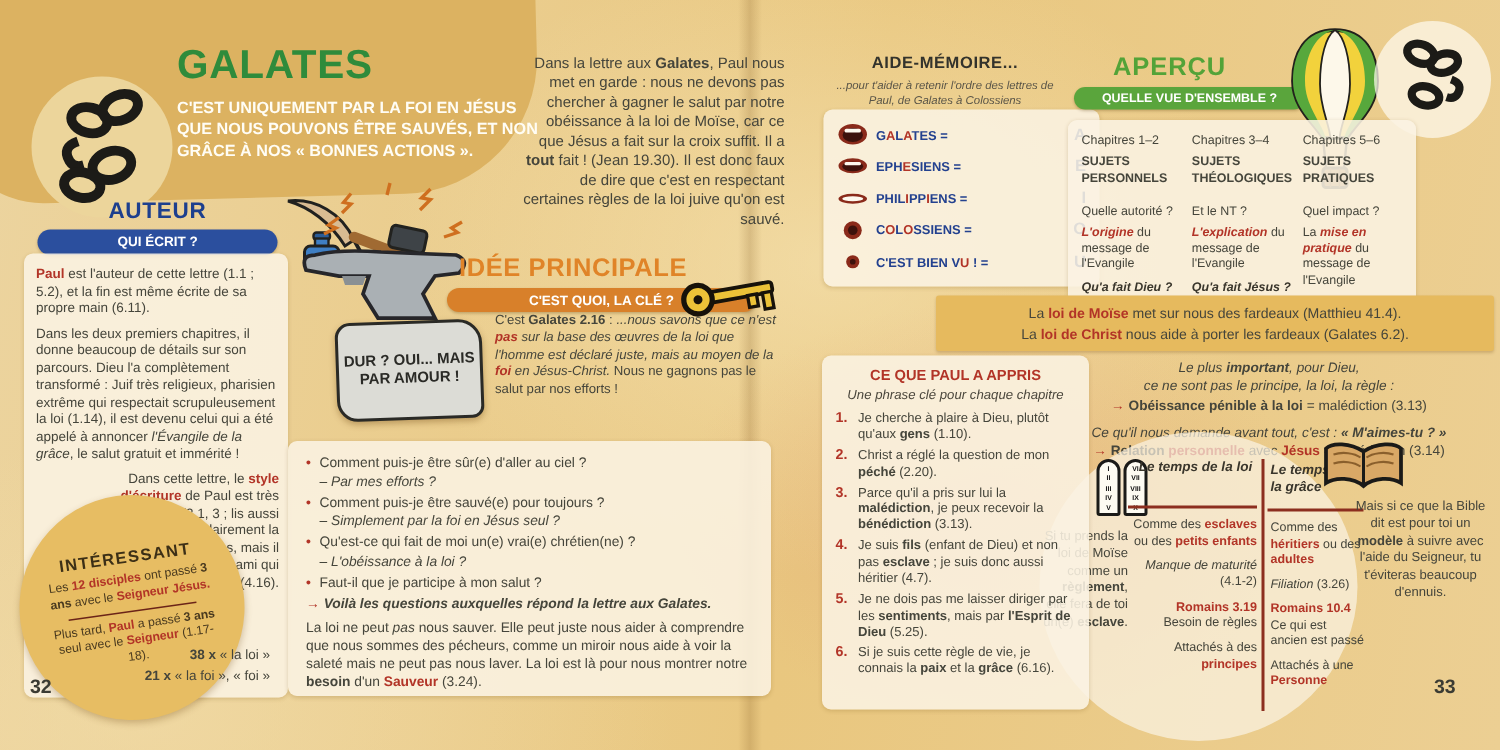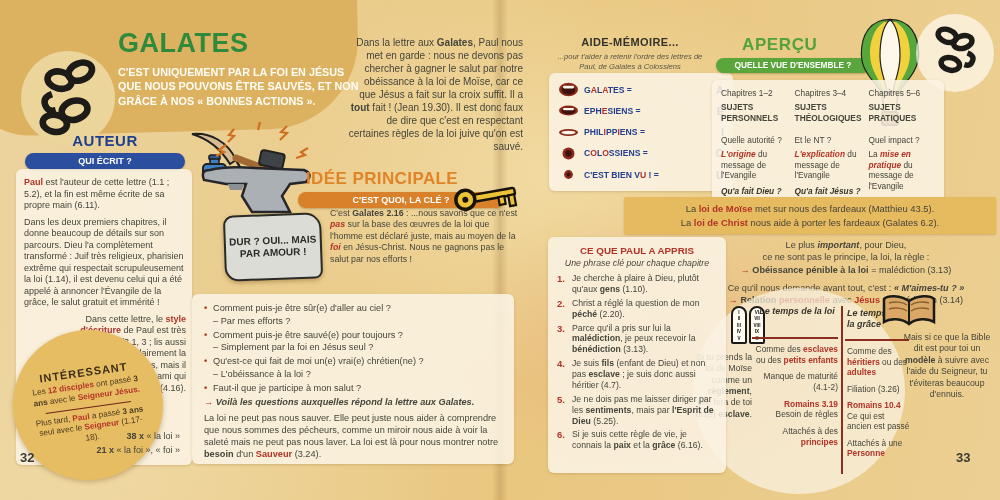--- a/index.html
+++ b/index.html
@@ -12,21 +12,21 @@
       radial-gradient(ellipse 420px 300px at 55% 35%, rgba(248,233,190,0.55), transparent 70%),
       radial-gradient(ellipse 500px 260px at 10% 95%, rgba(242,221,170,0.6), transparent 70%),
       linear-gradient(100deg,#ecd49f 0%,#e9c77f 55%,#eccf93 100%);
   }
   .abs{position:absolute;}
   .gutter{left:492px;top:0;width:16px;height:500px;
     background:linear-gradient(90deg,transparent,rgba(120,80,25,.20),transparent);}
   
   .s-n{}
   .s-b{font-weight:800;}
-  .s-i{}
+  .s-i{font-style:italic;}
   .s-bi{font-weight:800;font-style:italic;}
   .s-r{color:#b23427;font-weight:800;}
   .s-ri{color:#b23427;font-weight:800;font-style:italic;}
   
   .blob{left:-36px;top:-46px;width:394px;height:178px;background:#dcb261;
     border-radius:0 0 90px 64px;transform:rotate(-1.5deg);}
   .chain-circle{left:21px;top:51px;width:94px;height:94px;border-radius:50%;background:#ecd59b;}
   .title{left:118px;top:28px;font-size:27px;font-weight:800;color:#2f8b3b;letter-spacing:.5px;margin:0;}
   .subtitle{left:118px;top:65px;width:242px;font-size:10.8px;font-weight:700;color:#fffdf5;line-height:1.32;}
   .auteur-h{left:25px;top:132px;width:160px;text-align:center;font-size:15px;font-weight:800;color:#1d3f8e;letter-spacing:.5px;}
@@ -310,21 +310,21 @@
     <div class="tcol">
       <div class="chap">Chapitres 5–6</div>
       <div class="subj">SUJETS PRATIQUES</div>
       <div class="tq">Quel impact ?</div>
       <div class="tdesc"><span class="s-n">La </span><span class="s-ri">mise en pratique</span><span class="s-n"> du message de l'Evangile</span></div>
       <div class="tfoot">Que fait le Saint-Esprit ?</div>
     </div>
   </div>
 
   <div class="abs banner">
-    <div><span class="s-n">La </span><span class="s-r">loi de Moïse</span><span class="s-n"> met sur nous des fardeaux (Matthieu 43.5).</span></div>
+    <div><span class="s-n">La </span><span class="s-r">loi de Moïse</span><span class="s-n"> met sur nous des fardeaux (Matthieu 41.4).</span></div>
     <div><span class="s-n">La </span><span class="s-r">loi de Christ</span><span class="s-n"> nous aide à porter les fardeaux (Galates 6.2).</span></div>
   </div>
 
   <div class="abs important">
     <div><span class="s-i">Le plus </span><span class="s-bi">important</span><span class="s-i">, pour Dieu,</span></div>
     <div><span class="s-i">ce ne sont pas le principe, la loi, la règle :</span></div>
     <div><span class="s-r">→ </span><span class="s-b">Obéissance pénible à la loi</span><span class="s-n"> = malédiction (3.13)</span></div>
     <div class="gap"><span class="s-i">Ce qu'il nous demande avant tout, c'est : </span><span class="s-bi">« M'aimes-tu ? »</span></div>
     <div><span class="s-r">→ </span><span class="s-b">Relation</span><span class="s-n"> </span><span class="s-r">personnelle</span><span class="s-n"> avec </span><span class="s-r">Jésus</span><span class="s-n"> = bénédiction (3.14)</span></div>
   </div>

